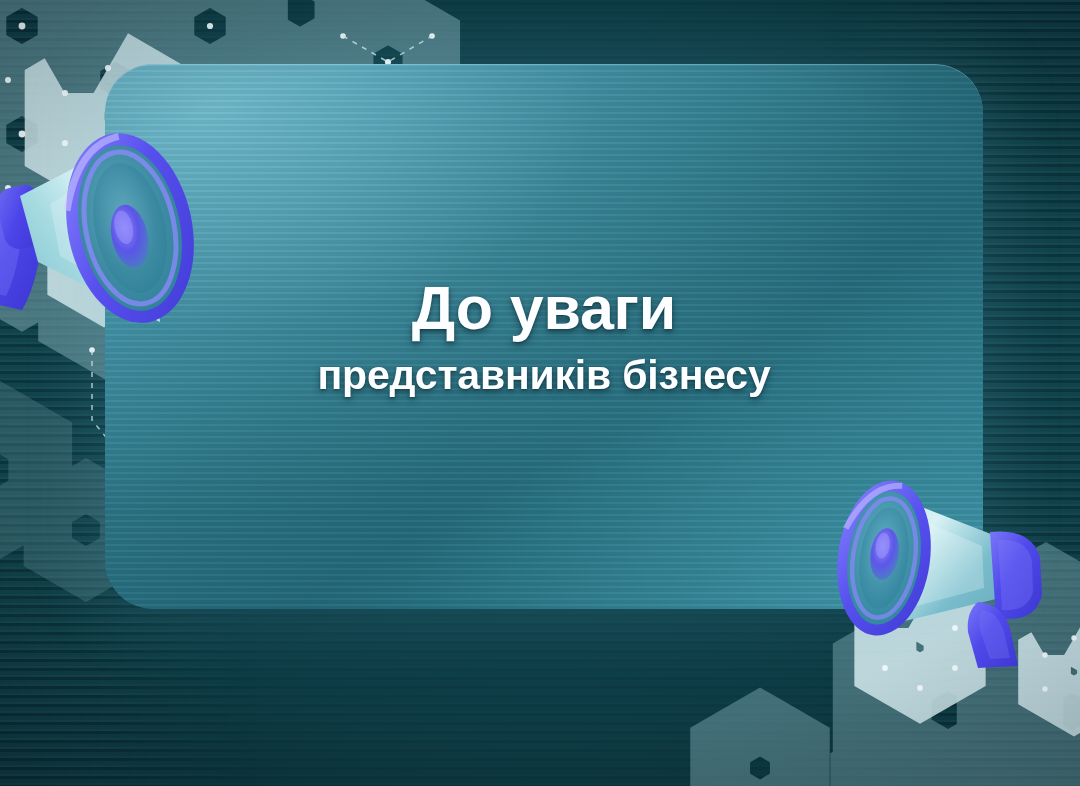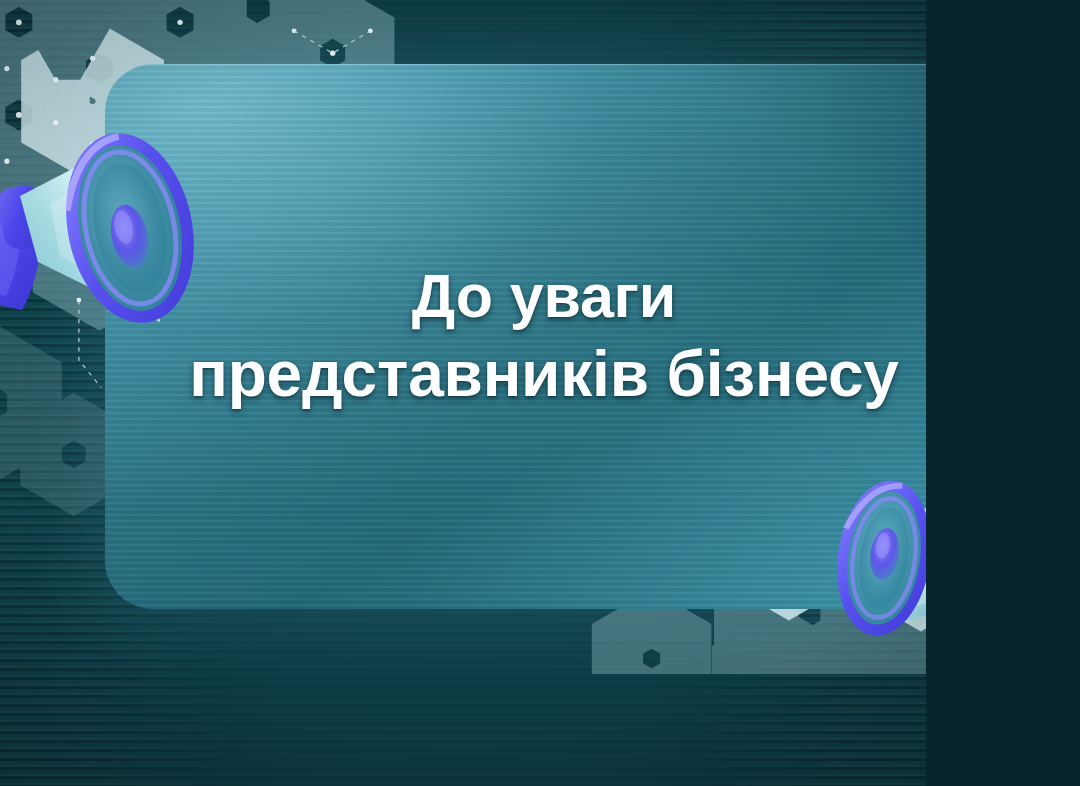--- a/index.html
+++ b/index.html
@@ -1,21 +1,21 @@
 <!DOCTYPE html>
 <html lang="uk"><head>
 <meta charset="utf-8">
 <title>Announcement Graphic</title>
 <style>
   html,body{margin:0;padding:0;background:#07262c;}
   *{box-sizing:border-box;}
 
   .stage{
     position:relative;
-    width:926px;height:786px;
+    width:1080px;height:786px;
     overflow:hidden;
     font-family:"Liberation Sans","DejaVu Sans",sans-serif;
     background:
       radial-gradient(120% 95% at 50% 45%, #15505c 0%, #0d3d47 42%, #0a3038 70%, #07262c 100%),
       #0a3038;
   }
 
   
   .scanlines{
     position:absolute;inset:0;
@@ -84,21 +84,21 @@
   .hl-line{
     color:#fdfeff;
     font-size:61px;
     line-height:1.03;
     font-weight:700;
     letter-spacing:-.2px;
     text-align:center;
     white-space:nowrap;
     text-shadow:0 3px 7px rgba(4,30,38,.55), 0 1px 2px rgba(4,30,38,.45);
   }
-  .hl-line.wide{font-size:64px;}
+  .hl-line.wide{font-size:41px;}
 
   
   .megaphone{position:absolute;z-index:7;}
   .mega-tl{left:-36px;top:104px;width:268px;height:235px;}
   .mega-br{left:832px;top:452px;width:252px;height:222px;}
 </style>
 </head>
 <body>
 
 <div class="stage">

